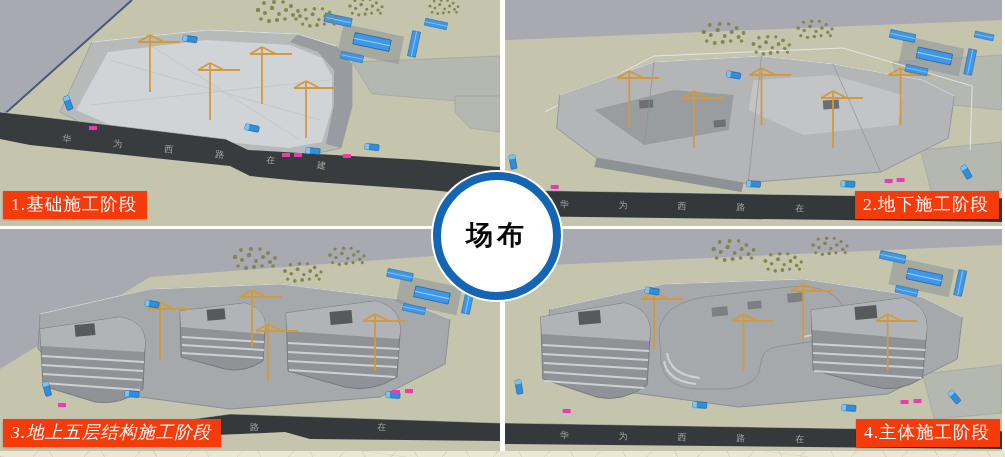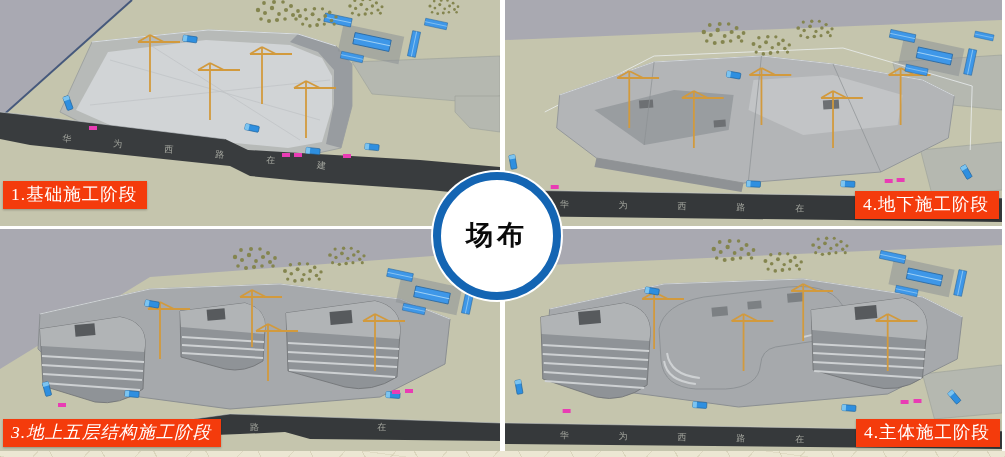--- a/index.html
+++ b/index.html
@@ -21,21 +21,21 @@
   .gap{position:absolute;background:#ffffff;}
   .gap-v{left:500px;top:0;width:5px;height:451px;}
   .gap-h{left:0;top:226px;width:1005px;height:3px;}
   .gap-r{left:1002px;top:0;width:3px;height:451px;}
   .phase-label{
     position:absolute;background:#f43b0c;color:#ffffff;
     font-size:17.5px;line-height:1.2;letter-spacing:1px;
     padding:3px 10px 4px 8px;white-space:nowrap;
     box-shadow:0 1px 2px rgba(0,0,0,.25);
   }
-  .pl-left{left:3px;bottom:17px;}
+  .pl-left{left:3px;bottom:7px;}
   .pl-right{right:3px;bottom:7px;}
   .q3 .pl-left{bottom:4px;font-style:italic;}
   .q4 .pl-right{right:2px;bottom:4px;}
   .badge{
     position:absolute;left:433px;top:172px;width:112px;height:112px;
     background:#ffffff;border:8px solid #1465b3;border-radius:50%;
     box-shadow:0 0 0 2px #ffffff;
     display:flex;align-items:center;justify-content:center;
     color:#0a0a0a;font-size:27px;font-weight:600;letter-spacing:4px;line-height:1.25;
     text-align:center;
@@ -197,21 +197,21 @@
         <use href="#office" transform="translate(414,70) rotate(12) scale(0.7)"></use>
         <use href="#office" transform="translate(468,62) rotate(102) scale(0.8)"></use>
         <use href="#office" transform="translate(482,36) rotate(12) scale(0.6)"></use>
       </g>
       <g>
         <use href="#grove" transform="translate(200,32)"></use>
         <use href="#grove" transform="translate(250,44) scale(0.9)"></use>
         <use href="#grove" transform="translate(295,28) scale(0.85)"></use>
       </g>
     </svg>
-    <div class="phase-label pl-right">4.地下施工阶段</div>
+    <div class="phase-label pl-right">2.地下施工阶段</div>
   </div>
 
   <div class="panel q3">
     <svg viewBox="0 0 500 222" preserveAspectRatio="none">
       <rect x="0" y="0" width="500" height="222" fill="#c5c5ad"></rect>
       <polygon points="0,0 500,0 500,22 150,48 0,140" fill="#a9a9b1"></polygon>
       <polygon points="40,85 150,60 280,55 400,70 450,90 445,135 380,168 230,180 80,160 38,120" fill="#a6a9ac" stroke="#8b8f92" stroke-width="1"></polygon>
       <polyline points="40,85 150,60 280,55 400,70 450,90" fill="none" stroke="#e2e6e8" stroke-width="1" opacity="0.8"></polyline>
       <g transform="translate(35,85)">
         <path d="M5,15 L85,3 Q112,8 110,32 L108,75 Q85,92 60,88 L8,72 Z" fill="#8f9397" stroke="#6e7174" stroke-width="0.8"></path>

